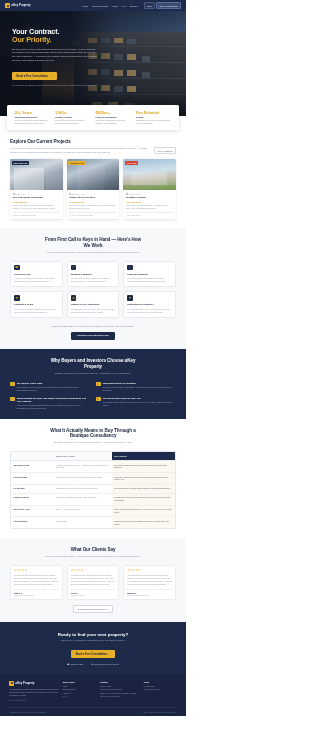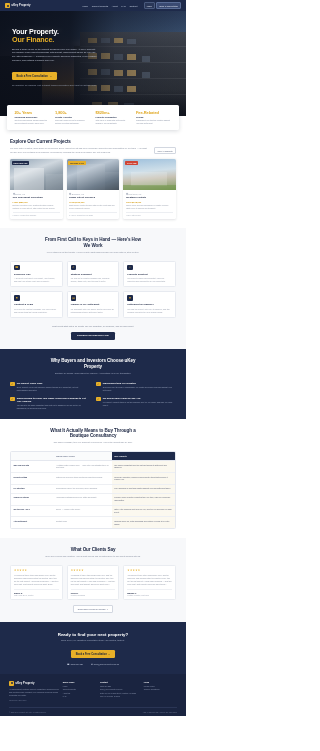--- a/index.html
+++ b/index.html
@@ -247,22 +247,22 @@
         <div class="win" style="left:47px;top:54px;width:9px;height:6px;"></div>
         <div class="win" style="left:12px;top:70px;width:10px;height:8px;"></div>
         <div class="win" style="left:28px;top:70px;width:10px;height:8px;"></div>
         <div class="win dim" style="left:44px;top:71px;width:10px;height:8px;"></div>
       </div>
       <div class="hero-scrim"></div>
       <div class="hero-bottom-fade"></div>
     </div>
     <div class="hero-inner">
       <div class="h1">
-        <span>Your Property.</span>
-        <span class="accent">Our Finance.</span>
+        <span>Your Contract.</span>
+        <span class="accent">Our Priority.</span>
       </div>
       <div class="hero-p">Buying a home is one of the biggest decisions you'll ever make. At uKey Property we combine local market knowledge with honest, independent advice so you can buy with confidence — knowing every property has been inspected, every number checked, and nothing is hidden from you.</div>
       <button class="btn-gold">
         <span>Book a Free Consultation</span>
         <span class="arr">→</span>
       </button>
       <div class="hero-note">No obligation. No pressure. Just a straight-talking conversation about what you actually need.</div>
     </div>
   </div>
 

